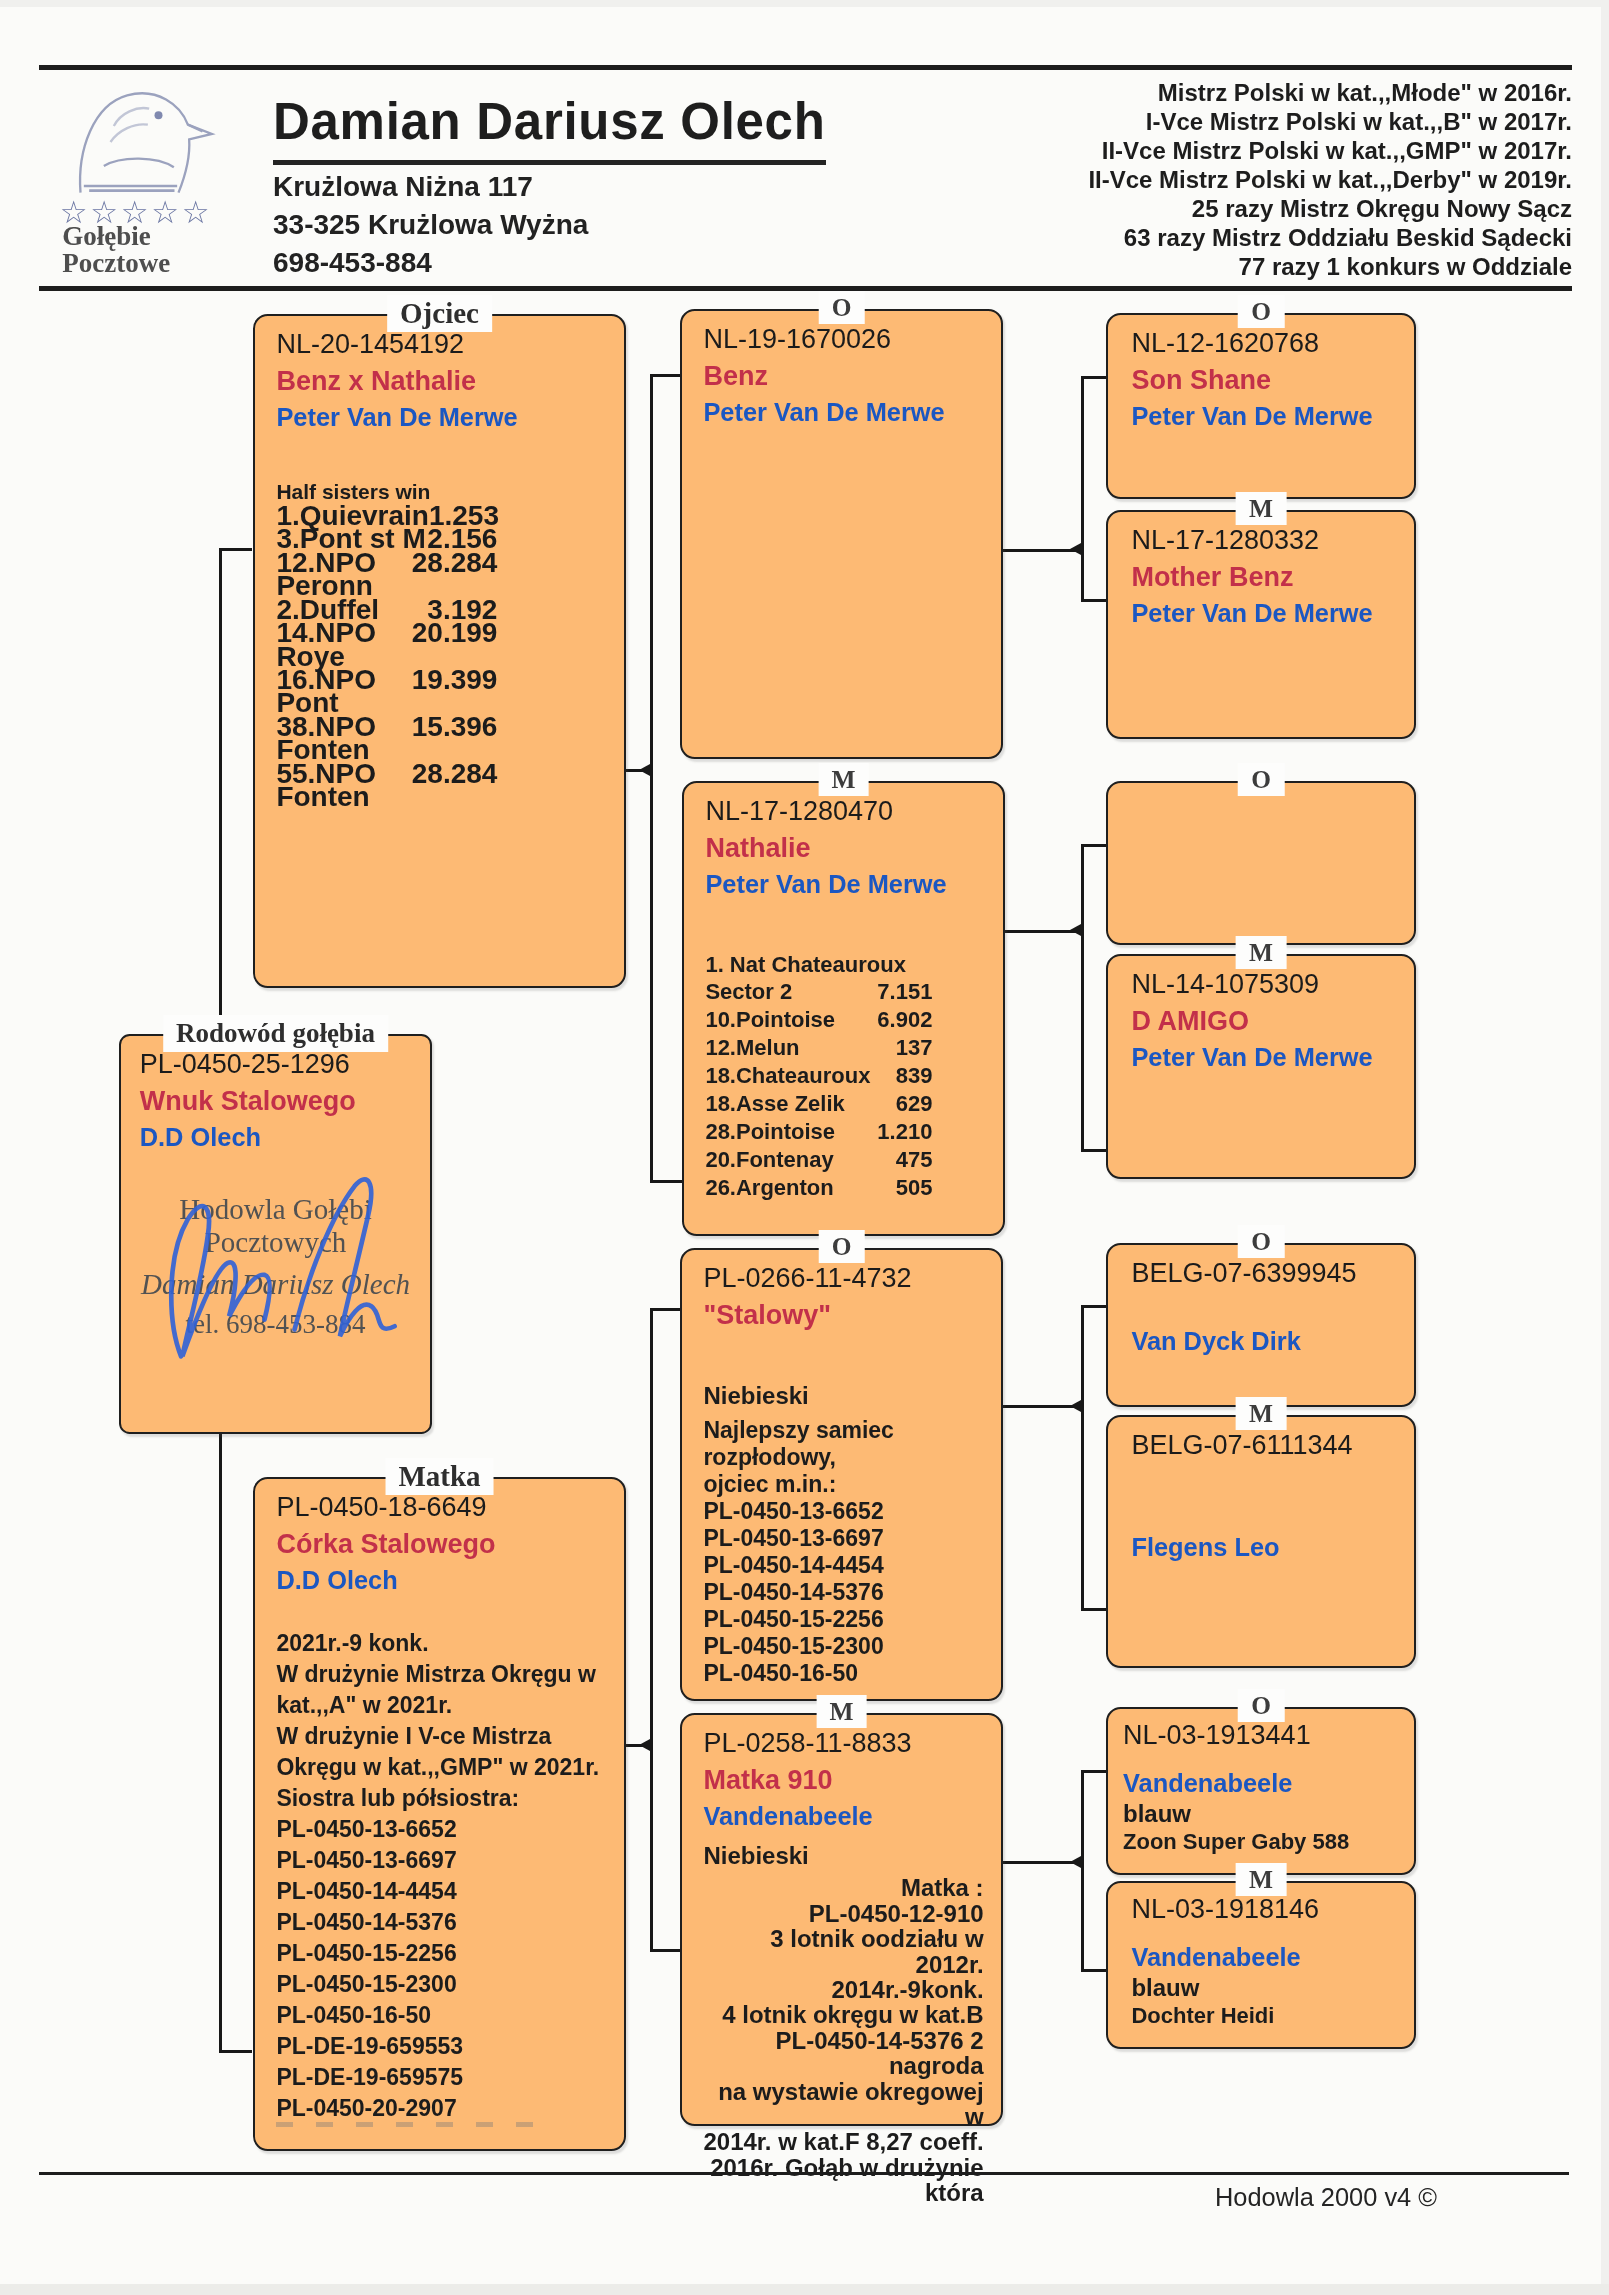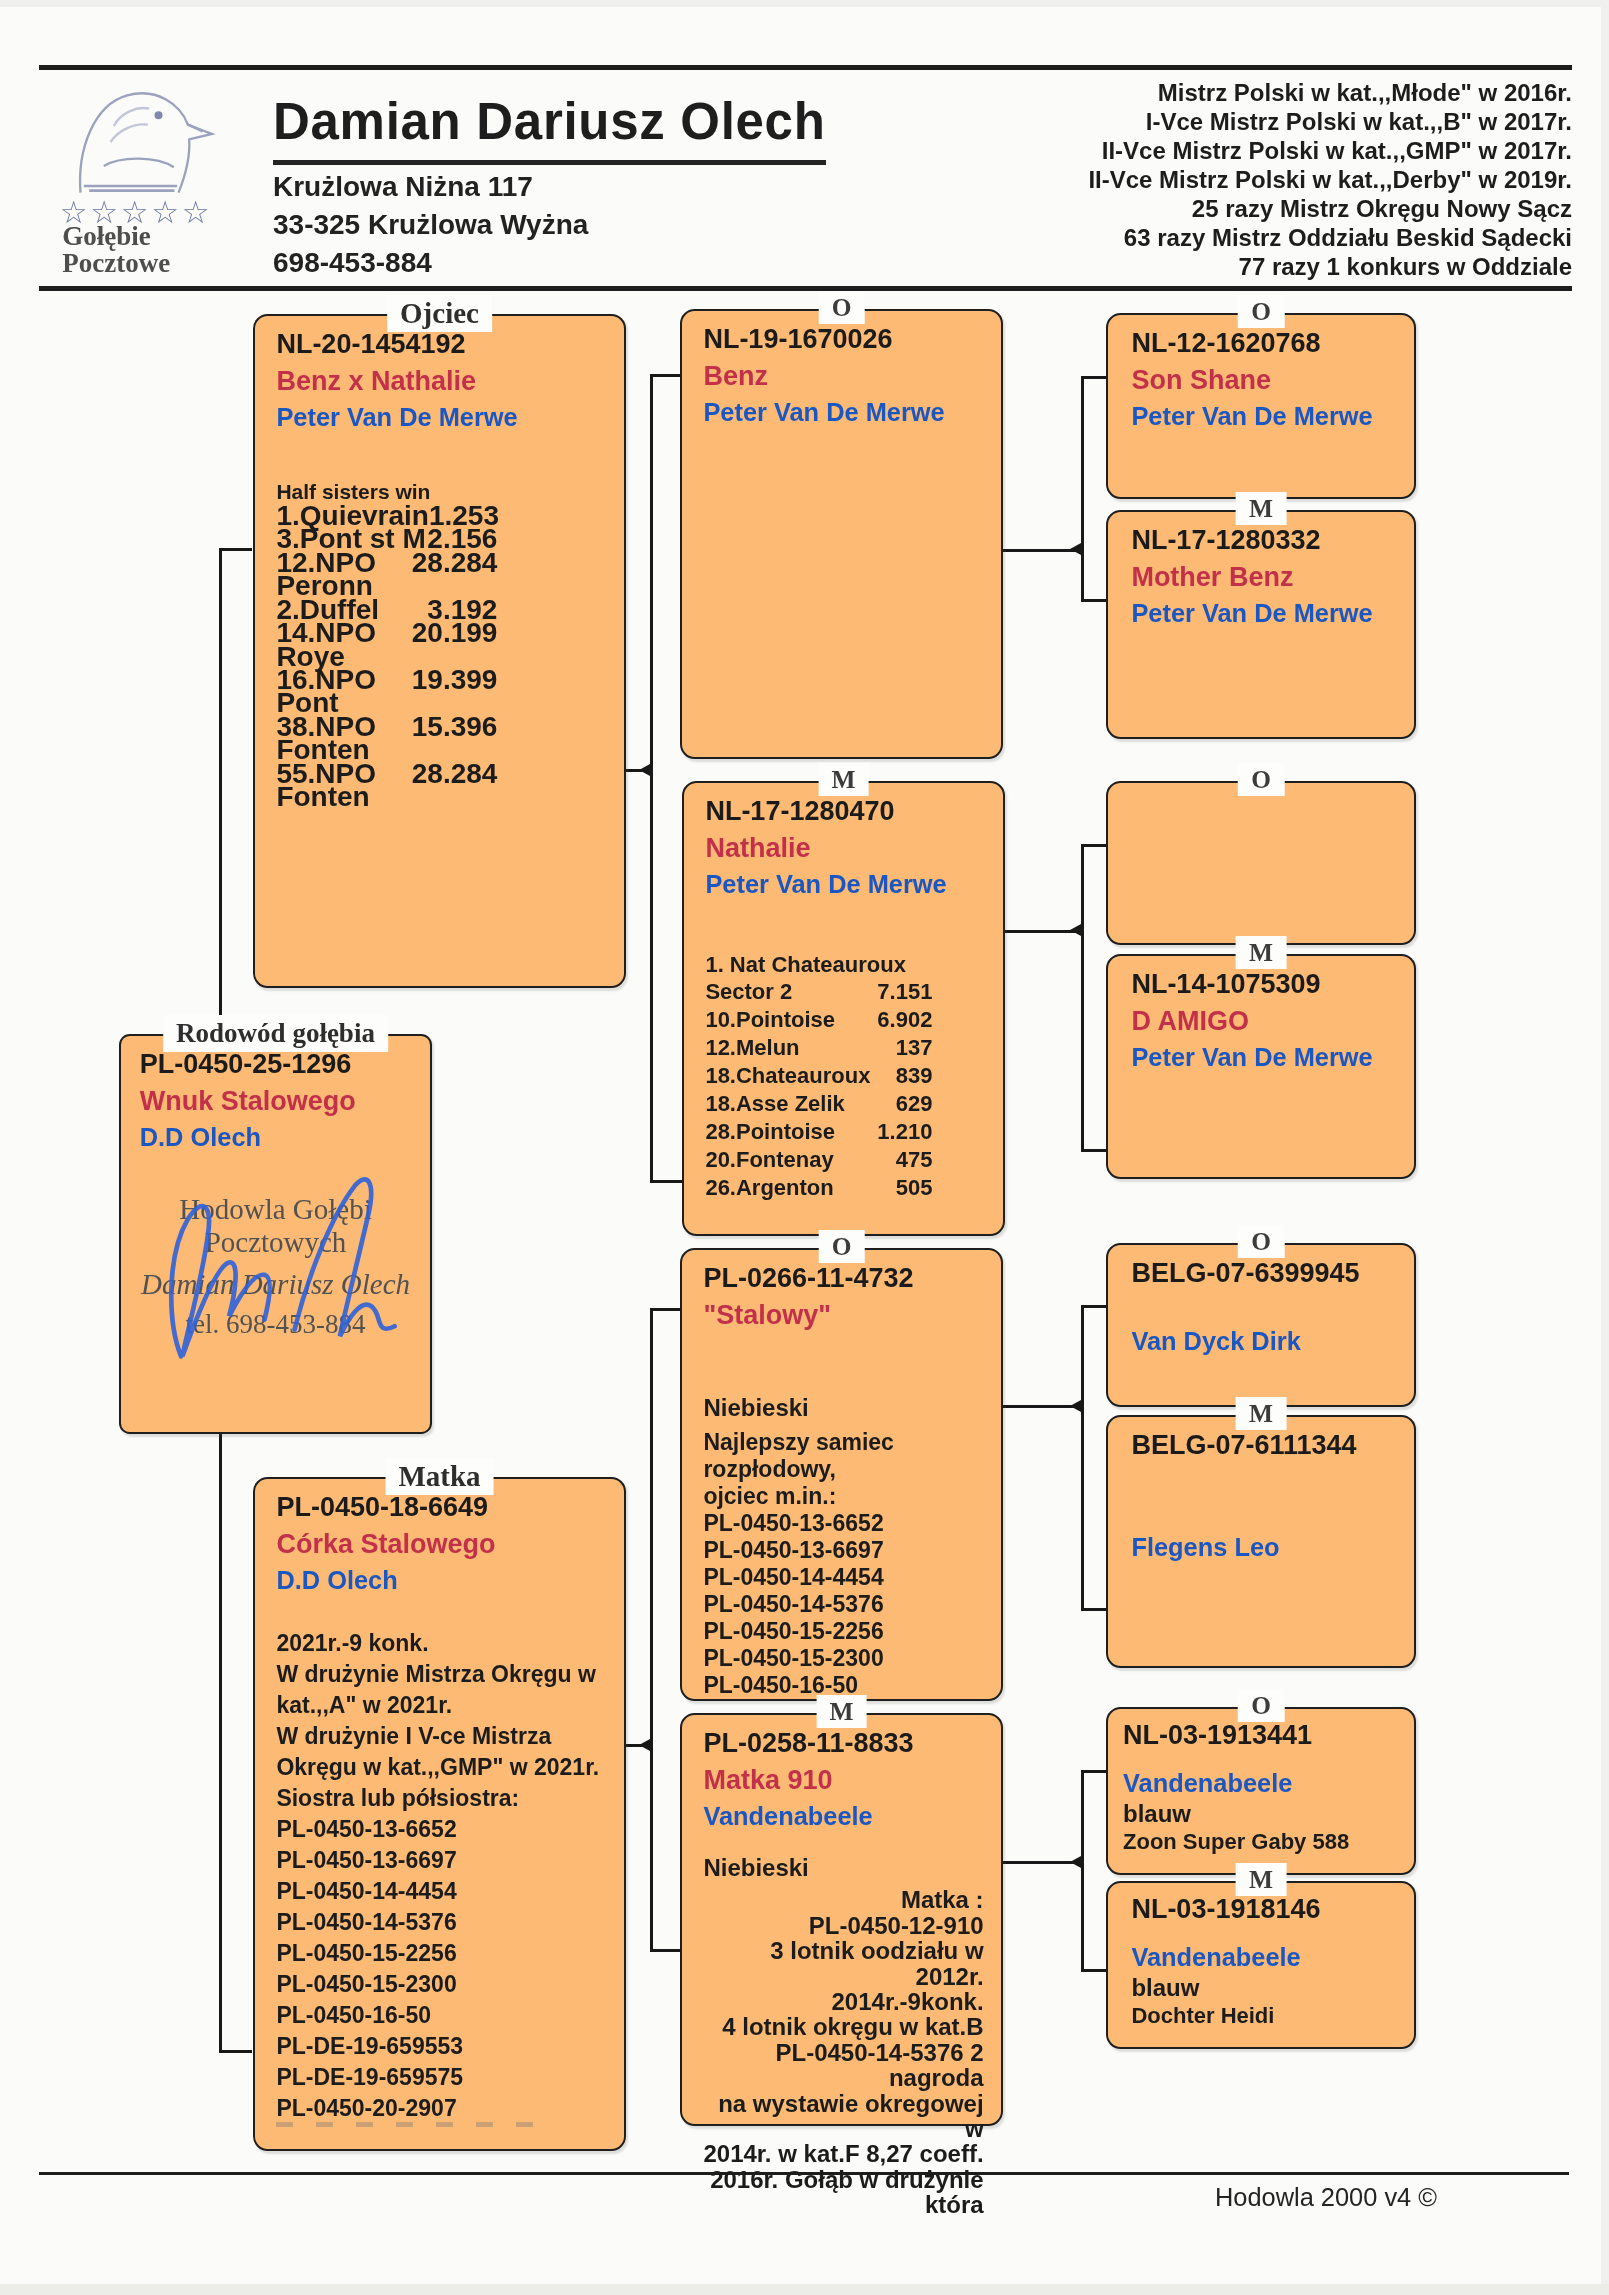--- a/index.html
+++ b/index.html
@@ -24,24 +24,24 @@
             font-weight:700;font-size:27px;line-height:27px;color:#4e4e4e;}
 
   
   .pbox{position:absolute;background:#fdba74;border:2.7px solid #1f1f1f;border-radius:14.7px;
         box-shadow:2px 2.7px 2px rgba(90,90,90,.18);}
   .pbox-label{position:absolute;top:-21.4px;left:50%;transform:translateX(-50%);background:#fdfdfc;
         padding:0 13.4px;font-family:"Liberation Serif","DejaVu Serif",serif;font-weight:700;
         font-size:29px;color:#2e2e2e;white-space:nowrap;line-height:37px;}
   .pbox-label.small{font-size:25.4px;color:#3c3c3c;top:-20px;line-height:33px;}
   .pad{position:absolute;left:21.4px;right:17.4px;top:13.4px;}
-  .ring{font-size:27px;font-weight:700;letter-spacing:0px;color:#1b1b1b;white-space:nowrap;}
+  .ring{font-size:27px;font-weight:400;letter-spacing:0px;color:#1b1b1b;white-space:nowrap;}
   .rname{font-size:27px;font-weight:700;color:#c2304a;margin-top:6px;white-space:nowrap;min-height:32px;}
   .fancier{font-size:25.4px;font-weight:700;color:#1b57c2;margin-top:4.7px;white-space:nowrap;}
-  .colorline{font-size:24px;font-weight:700;color:#1c1c1c;margin-top:23px;}
+  .colorline{font-size:24px;font-weight:700;color:#1c1c1c;margin-top:11px;}
   .noteline{font-size:22px;font-weight:700;color:#1c1c1c;margin-top:5.3px;}
   .bodylines{font-size:23px;font-weight:700;color:#1c1c1c;}
   .restitle{font-size:21px;font-weight:700;color:#1c1c1c;}
   .resrow{display:flex;justify-content:space-between;font-weight:700;color:#1c1c1c;}
   .spacer{height:0.7px;}
 
   
   .hline,.vline{position:absolute;background:#181818;}
   .arrowL{position:absolute;width:0;height:0;border-top:6.7px solid transparent;
           border-bottom:6.7px solid transparent;border-right:11.4px solid #181818;}

